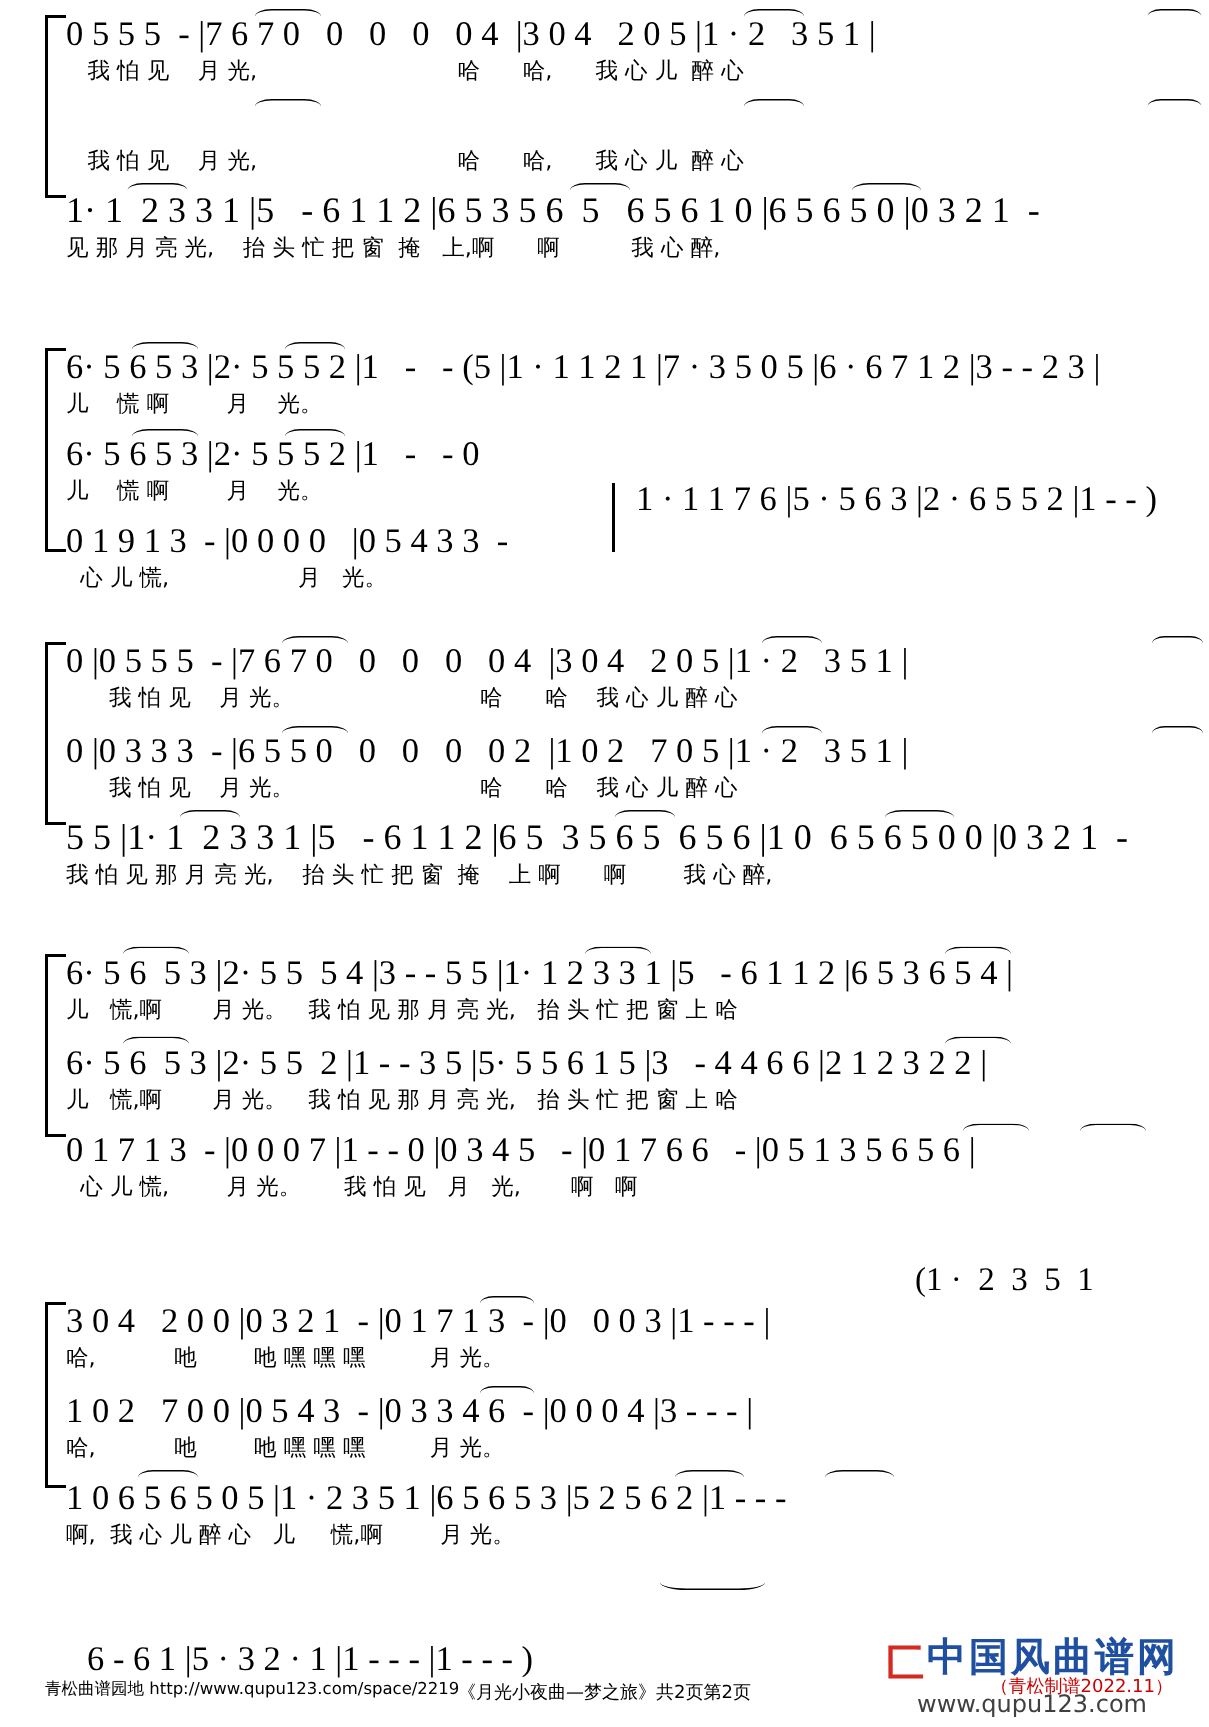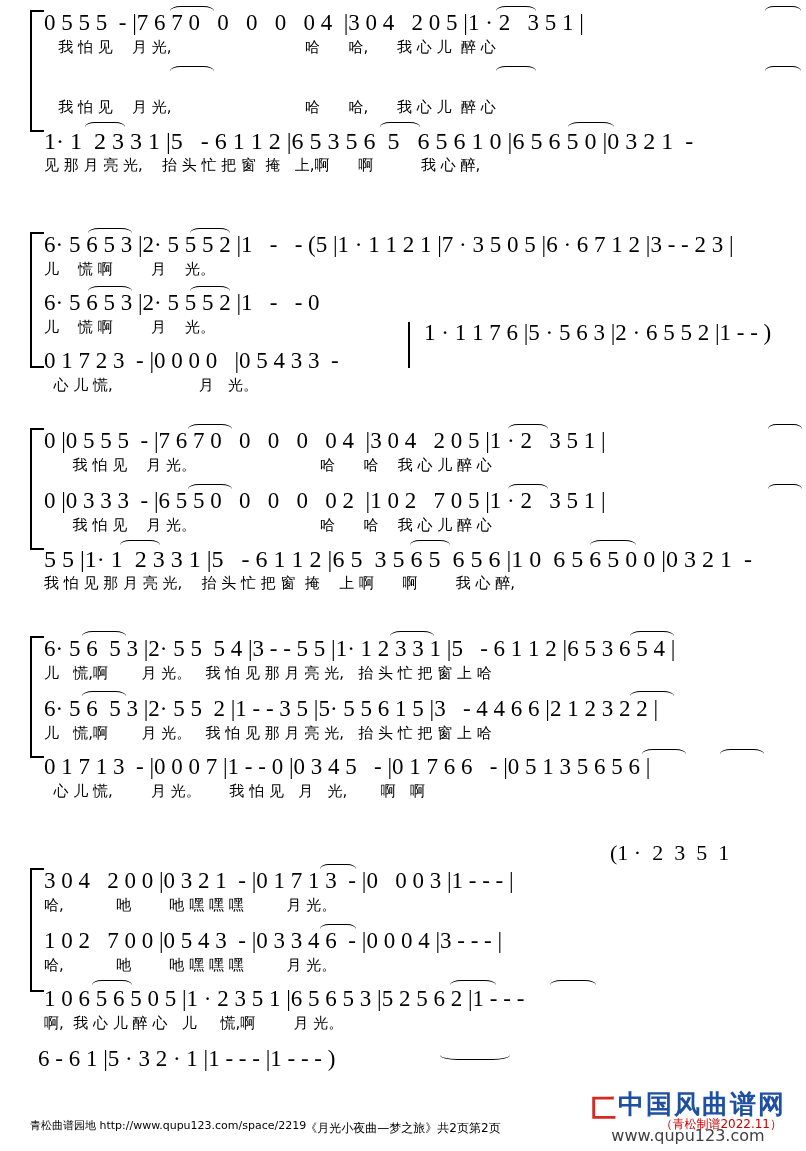--- a/index.html
+++ b/index.html
@@ -99,21 +99,21 @@
     </div>
 
     <div class="stave" style="height:58px;">
       <div class="notes">6· 5 6 5 3 |2· 5 5 5 2 |1   -   - 0</div>
       <div class="lyrics">儿    慌 啊        月    光。</div>
       <div class="slur" style="left:58px;top:-4px;width:44px;"></div>
       <div class="slur" style="left:160px;top:-4px;width:40px;"></div>
     </div>
 
     <div class="stave" style="height:56px;">
-      <div class="notes">0 1 7 2 3  - |0 0 0 0   |0 5 4 3 3  -</div>
+      <div class="notes">0 1 9 1 3  - |0 0 0 0   |0 5 4 3 3  -</div>
       <div class="lyrics">  心 儿 慌,                  月   光。</div>
     </div>
 
     <div class="stave" style="position:absolute;left:360px;top:88px;height:50px;width:420px;">
       <div class="bar-left" style="left:18px;"></div>
       <div class="notes" style="left:34px;">1 · 1 1 7 6 |5 · 5 6 3 |2 · 6 5 5 2 |1 - - )</div>
     </div>
   </div>
 
   <div class="system" style="top:428px;height:200px;">
@@ -189,21 +189,21 @@
 
     <div class="stave" style="height:60px;">
       <div class="notes">1 0 6 5 6 5 0 5 |1 · 2 3 5 1 |6 5 6 5 3 |5 2 5 6 2 |1 - - -</div>
       <div class="lyrics">啊,  我 心 儿 醉 心   儿     慌,啊        月 光。</div>
       <div class="slur" style="left:62px;top:-6px;width:40px;"></div>
       <div class="slur" style="left:420px;top:-6px;width:46px;"></div>
       <div class="slur" style="left:520px;top:-6px;width:46px;"></div>
     </div>
 
     <div class="stave" style="height:48px;">
-      <div class="notes" style="left:8px;">6 - 6 1 |5 · 3 2 · 1 |1 - - - |1 - - - )</div>
+      <div class="notes" style="left:28px;margin-top:47px;">6 - 6 1 |5 · 3 2 · 1 |1 - - - |1 - - - )</div>
       <div class="tie" style="left:410px;top:4px;width:70px;"></div>
     </div>
   </div>
 
   <div class="footer">
     <div class="f-left">青松曲谱园地  http://www.qupu123.com/space/2219</div>
     <div class="f-center">《月光小夜曲—梦之旅》共2页第2页</div>
     <div class="f-right">（青松制谱2022.11）</div>
     <div class="wm">
       <div><span class="wm-red">匚</span><span class="big">中国风曲谱网</span></div>

